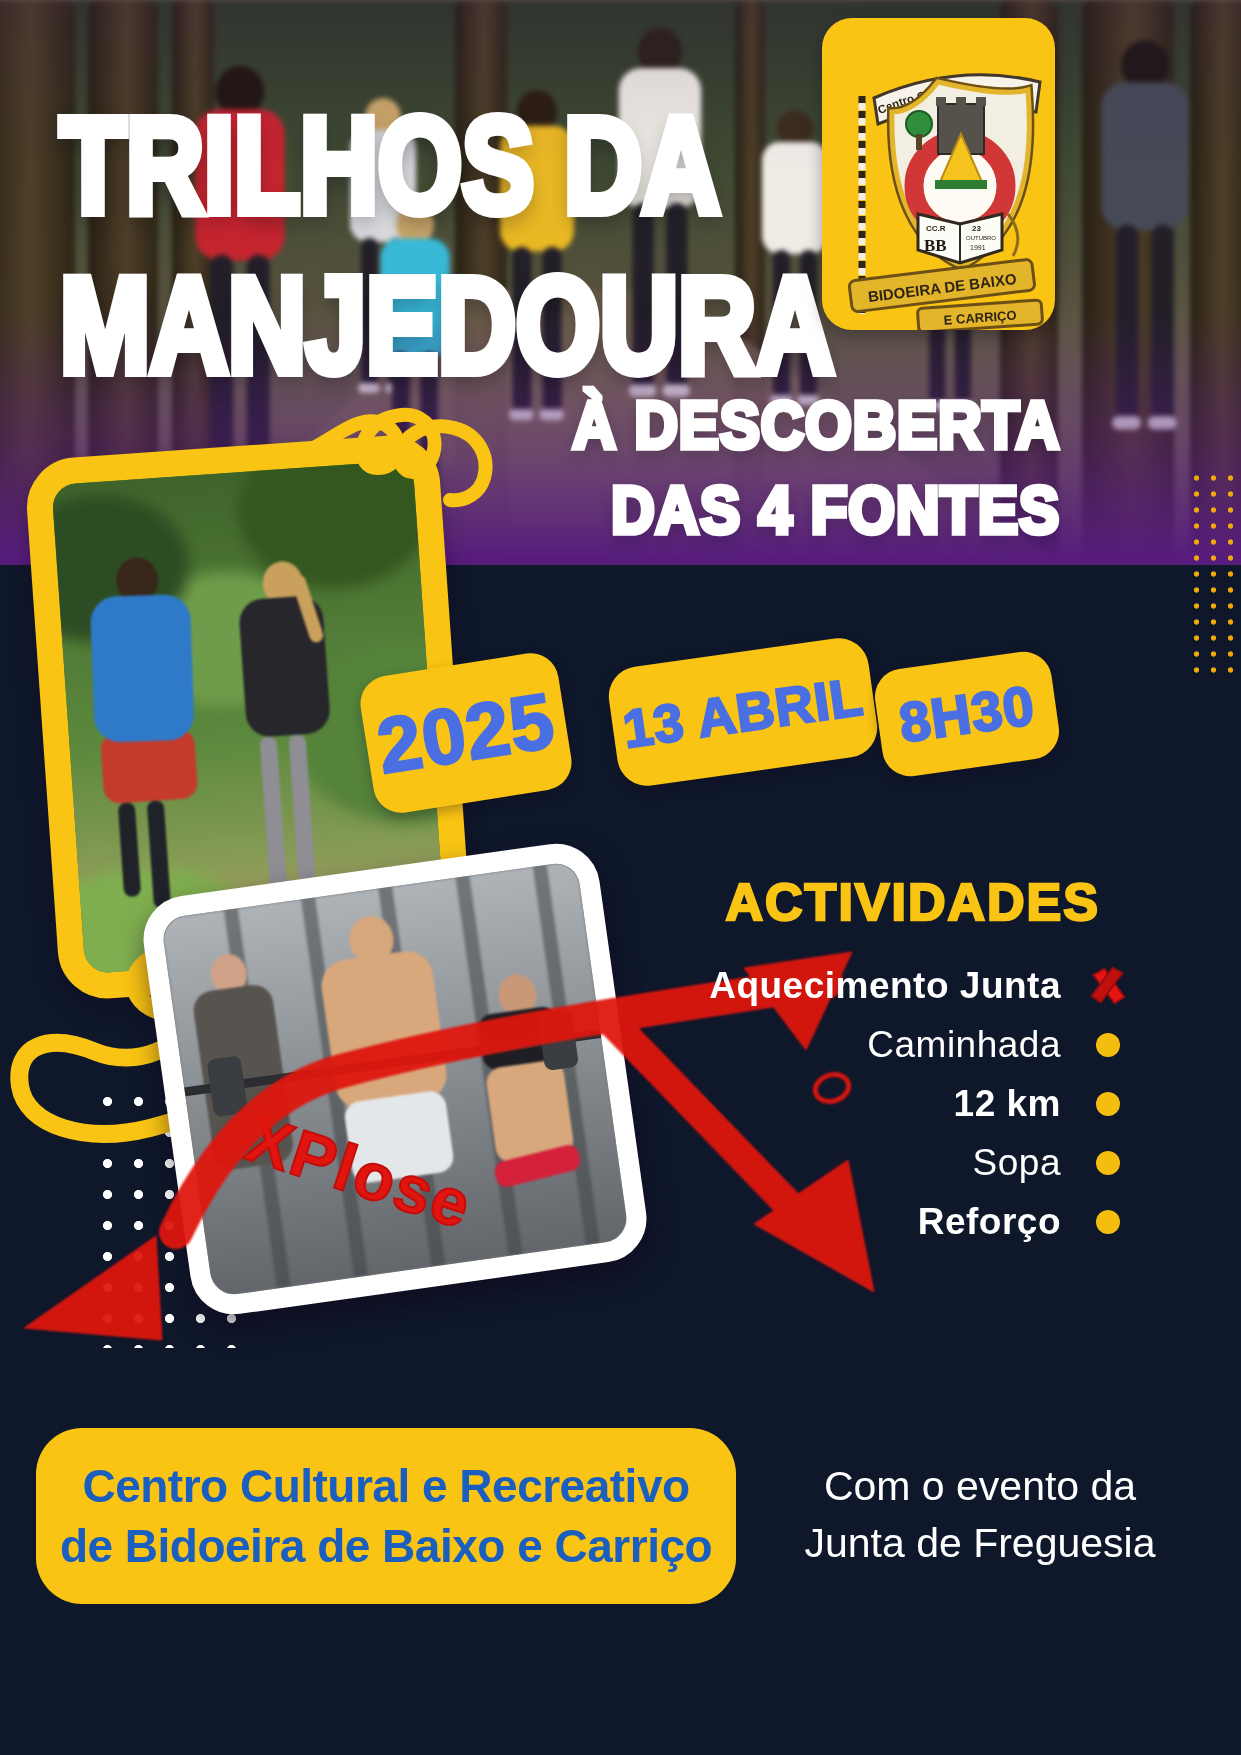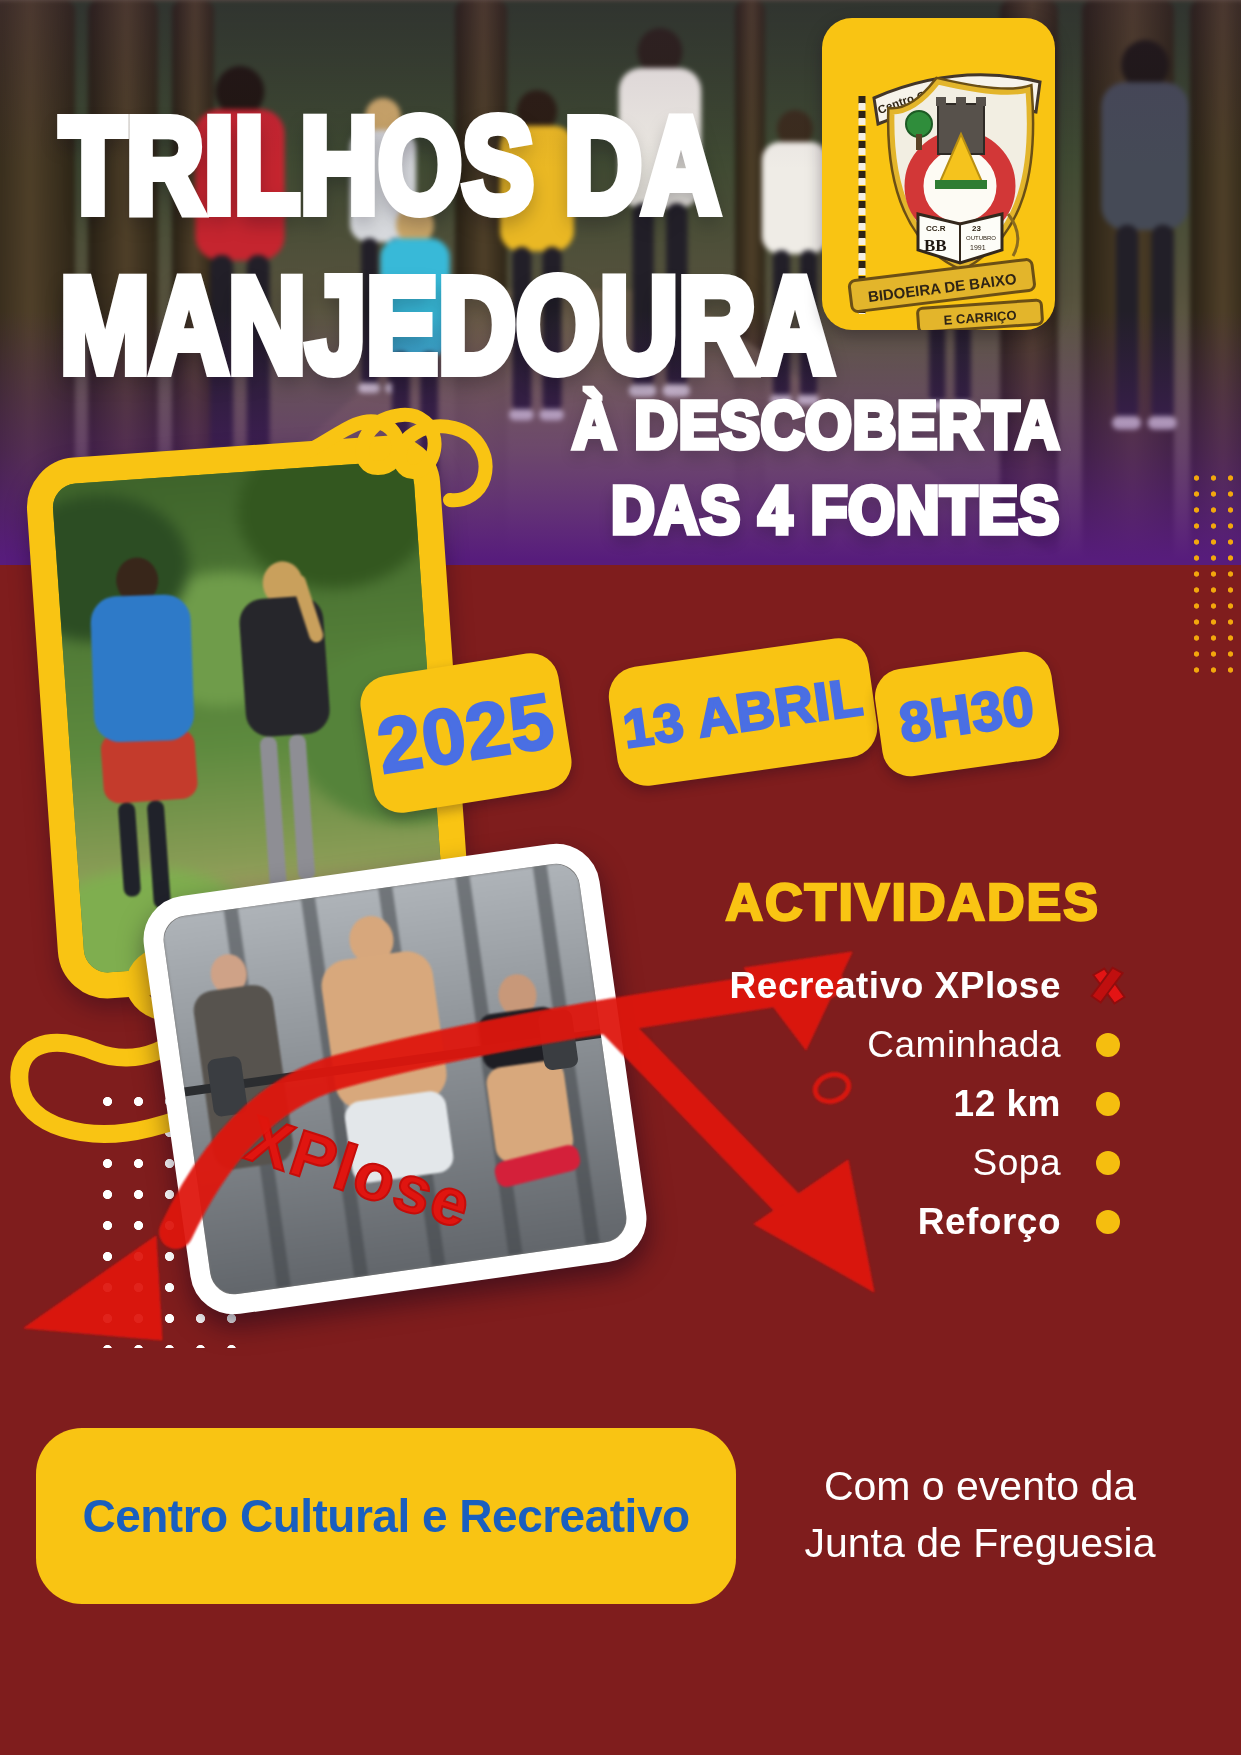--- a/index.html
+++ b/index.html
@@ -1,16 +1,16 @@
 <!DOCTYPE html>
 <html><head>
 <meta charset="utf-8">
 <style>
   html,body{margin:0;padding:0;background:#2a0f3c;}
-  .page{position:relative;width:1241px;height:1755px;background:#7f1d1d;overflow:hidden;
+  .page{position:relative;width:1241px;height:1755px;background:#0f172a;overflow:hidden;
         font-family:"Liberation Sans",sans-serif;}
 
   
   .hero{position:absolute;top:0;left:0;width:1241px;height:565px;overflow:hidden;background:#6a5c49;z-index:1;}
   .hero-art{position:absolute;inset:0;filter:blur(2.5px);}
   .canopy{position:absolute;inset:0;
     background:linear-gradient(180deg,#2c3826 0%,#3f4a32 28%,#56523d 52%,#6e6450 72%,#84765f 100%);}
   .trunk{position:absolute;top:0;height:100%;border-radius:10px;
     background:linear-gradient(90deg,#241c11,#4f3e27 55%,#2b2214);opacity:.92;}
   .trail{position:absolute;left:170px;top:290px;width:900px;height:280px;
@@ -335,21 +335,21 @@
       <polygon points="24,1328 156,1236 162,1340"></polygon>
       <path d="M614 1024 C 676 1088 726 1140 786 1202" fill="none" stroke-width="30" stroke-linecap="round"></path>
       <polygon points="874,1292 754,1224 848,1160"></polygon>
       <ellipse cx="832" cy="1088" rx="17" ry="13" fill="none" stroke-width="5" transform="rotate(-18 832 1088)"></ellipse>
     </g>
   </svg>
 
   <div class="act-heading">ACTIVIDADES</div>
   <div class="act-list" id="activities-list">
       <div class="act-row">
-        <span class="act-label em">Recreativo XPlose</span>
+        <span class="act-label em">Aquecimento Junta</span>
         <span class="act-marker">
   <svg viewBox="0 0 48 48" width="44" height="44">
     <path d="M8 12 L20 5 L42 36 L31 43 Z" fill="#e31414" stroke="#8f0d0d" stroke-width="2"></path>
     <path d="M40 10 L29 4 L6 35 L16 42 Z" fill="#c00f0f" stroke="#8f0d0d" stroke-width="2"></path>
   </svg>
 </span>
       </div>
       <div class="act-row">
         <span class="act-label">Caminhada</span>
         <span class="act-marker">
@@ -371,20 +371,21 @@
       <div class="act-row">
         <span class="act-label em">Reforço</span>
         <span class="act-marker">
           <span class="dot"></span>
         </span>
       </div>
     </div>
 
   <div class="org-box">
     <div>Centro Cultural e Recreativo</div>
+    <div>de Bidoeira de Baixo e Carriço</div>
   </div>
 
   <div class="support">
     <div>Com o evento da</div>
     <div>Junta de Freguesia</div>
   </div>
 
 
 </div>
 

